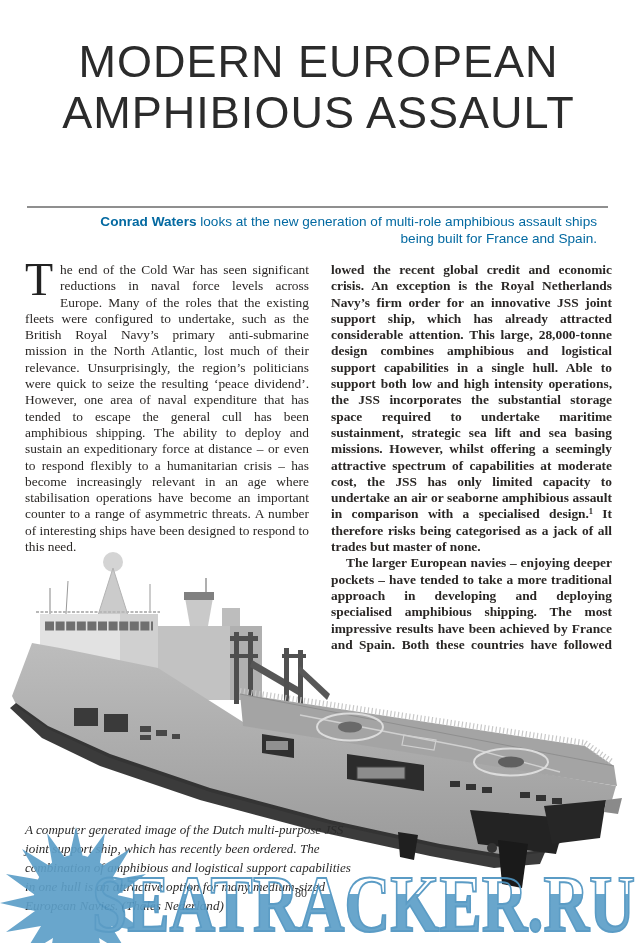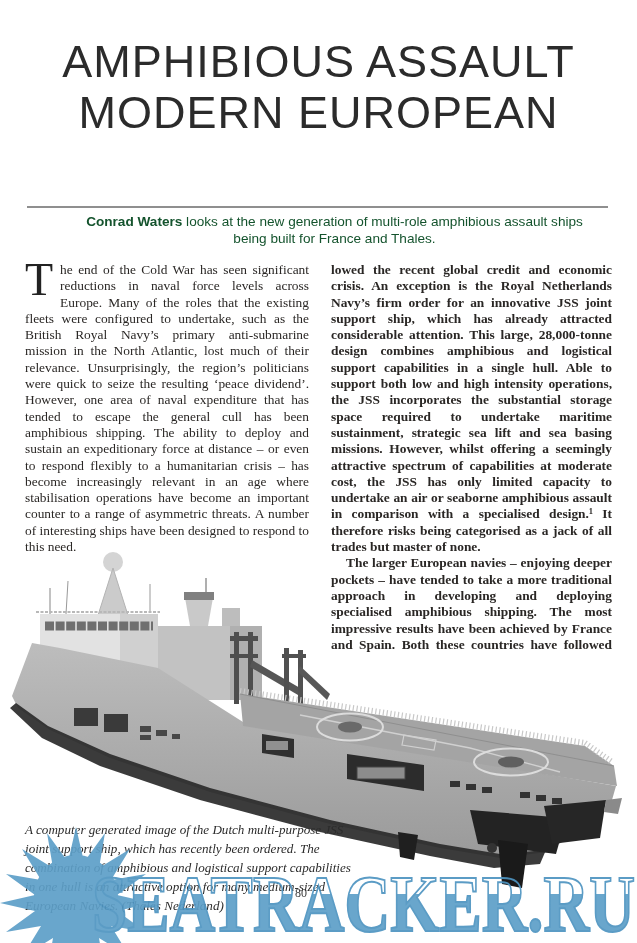--- a/index.html
+++ b/index.html
@@ -2,22 +2,22 @@
 <html><head>
 <meta charset="utf-8">
 <style>
   html,body{margin:0;padding:0;background:#ffffff;}
   .page{position:relative;width:637px;height:943px;background:#ffffff;overflow:hidden;
         font-family:"Liberation Serif",serif;color:#2c2927;}
   .title{position:absolute;top:36px;left:0;width:637px;text-align:center;
          font-family:"Liberation Sans",sans-serif;font-weight:400;
          font-size:45px;line-height:51px;letter-spacing:1px;color:#2b2b2b;}
   .rule{position:absolute;top:206px;left:27px;width:581px;height:2px;background:#8f8f8f;}
-  .byline{position:absolute;top:214px;left:56px;width:557px;text-align:center;
-          font-family:"Liberation Sans",sans-serif;font-size:13.6px;line-height:16.5px;color:#14532d;}
+  .byline{position:absolute;top:214px;left:40px;width:557px;text-align:right;
+          font-family:"Liberation Sans",sans-serif;font-size:13.6px;line-height:16.5px;color:#0369a1;}
   .byline b{font-weight:700;}
   .columns{position:absolute;top:262px;left:25px;width:587px;display:flex;gap:22px;}
   .col{font-size:13.4px;line-height:16.3px;text-align:justify;color:#2a2725;}
   .col-left{flex:0 0 284px;height:292px;overflow:hidden;}
   .col-right{flex:1;height:394px;overflow:hidden;font-weight:bold;}
   .col p{margin:0;}
   .col p + p{text-indent:15px;}
   .dropcap{float:left;font-size:46px;line-height:33px;padding:1px 7px 0 0;color:#222;}
   .caption{position:absolute;top:820px;left:25px;width:330px;
            font-style:italic;font-size:13.1px;line-height:19px;color:#2b2b2b;}
@@ -25,29 +25,29 @@
   .watermark{position:absolute;top:818px;left:0;opacity:0.92;pointer-events:none;}
   .pagenum{position:absolute;top:886px;left:284px;width:34px;text-align:center;
            font-size:12px;color:#3a3a3a;z-index:5;}
 </style>
 </head>
 <body>
 
 <div class="page">
 
   <div class="title">
+    <div>MODERN EUROPEAN</div>
     <div>AMPHIBIOUS ASSAULT</div>
-    <div>MODERN EUROPEAN</div>
   </div>
 
   <div class="rule"></div>
 
   <div class="byline">
     <b>Conrad Waters</b><span> looks at the new generation of multi-role amphibious assault ships</span>
-    <div>being built for France and Thales.</div>
+    <div>being built for France and Spain.</div>
   </div>
 
   <div class="columns">
     <div class="col col-left">
       <p><span class="dropcap">T</span><span>he end of the Cold War has seen significant reductions in naval force levels across Europe. Many of the roles that the existing fleets were configured to undertake, such as the British Royal Navy’s primary anti-submarine mission in the North Atlantic, lost much of their relevance. Unsurprisingly, the region’s politicians were quick to seize the resulting ‘peace dividend’. However, one area of naval expenditure that has tended to escape the general cull has been amphibious shipping. The ability to deploy and sustain an expeditionary force at distance – or even to respond flexibly to a humanitarian crisis – has become increasingly relevant in an age where stabilisation operations have become an important counter to a range of asymmetric threats. A number of interesting ships have been designed to respond to this need.</span></p>
 
     </div>
     <div class="col col-right">
       <p>lowed the recent global credit and economic crisis. An exception is the Royal Netherlands Navy’s firm order for an innovative JSS joint support ship, which has already attracted considerable attention. This large, 28,000-tonne design combines amphibious and logistical support capabilities in a single hull. Able to support both low and high intensity operations, the JSS incorporates the substantial storage space required to undertake maritime sustainment, strategic sea lift and sea basing missions. However, whilst offering a seemingly attractive spectrum of capabilities at moderate cost, the JSS has only limited capacity to undertake an air or seaborne amphibious assault in comparison with a specialised design.¹ It therefore risks being categorised as a jack of all trades but master of none.</p>
       <p>The larger European navies – enjoying deeper pockets – have tended to take a more traditional approach in developing and deploying specialised amphibious shipping. The most impressive results have been achieved by France and Spain. Both these countries have followed the example set by the US Navy and designed specialised LHD-type amphibious assault ships.² Capable of deploying an embarked force of troops and vehicles by means either of landing craft accommodated in a well dock or by helicopters operating from a through-length flight deck, these vessels are equipped with suitable command and control facilities for leading an amphibious flotilla whilst retaining sufficient flexibility to carry out more limited operations independently. Both countries’ ships feature the latest thinking in warship design. This includes the incorpo-</p>

